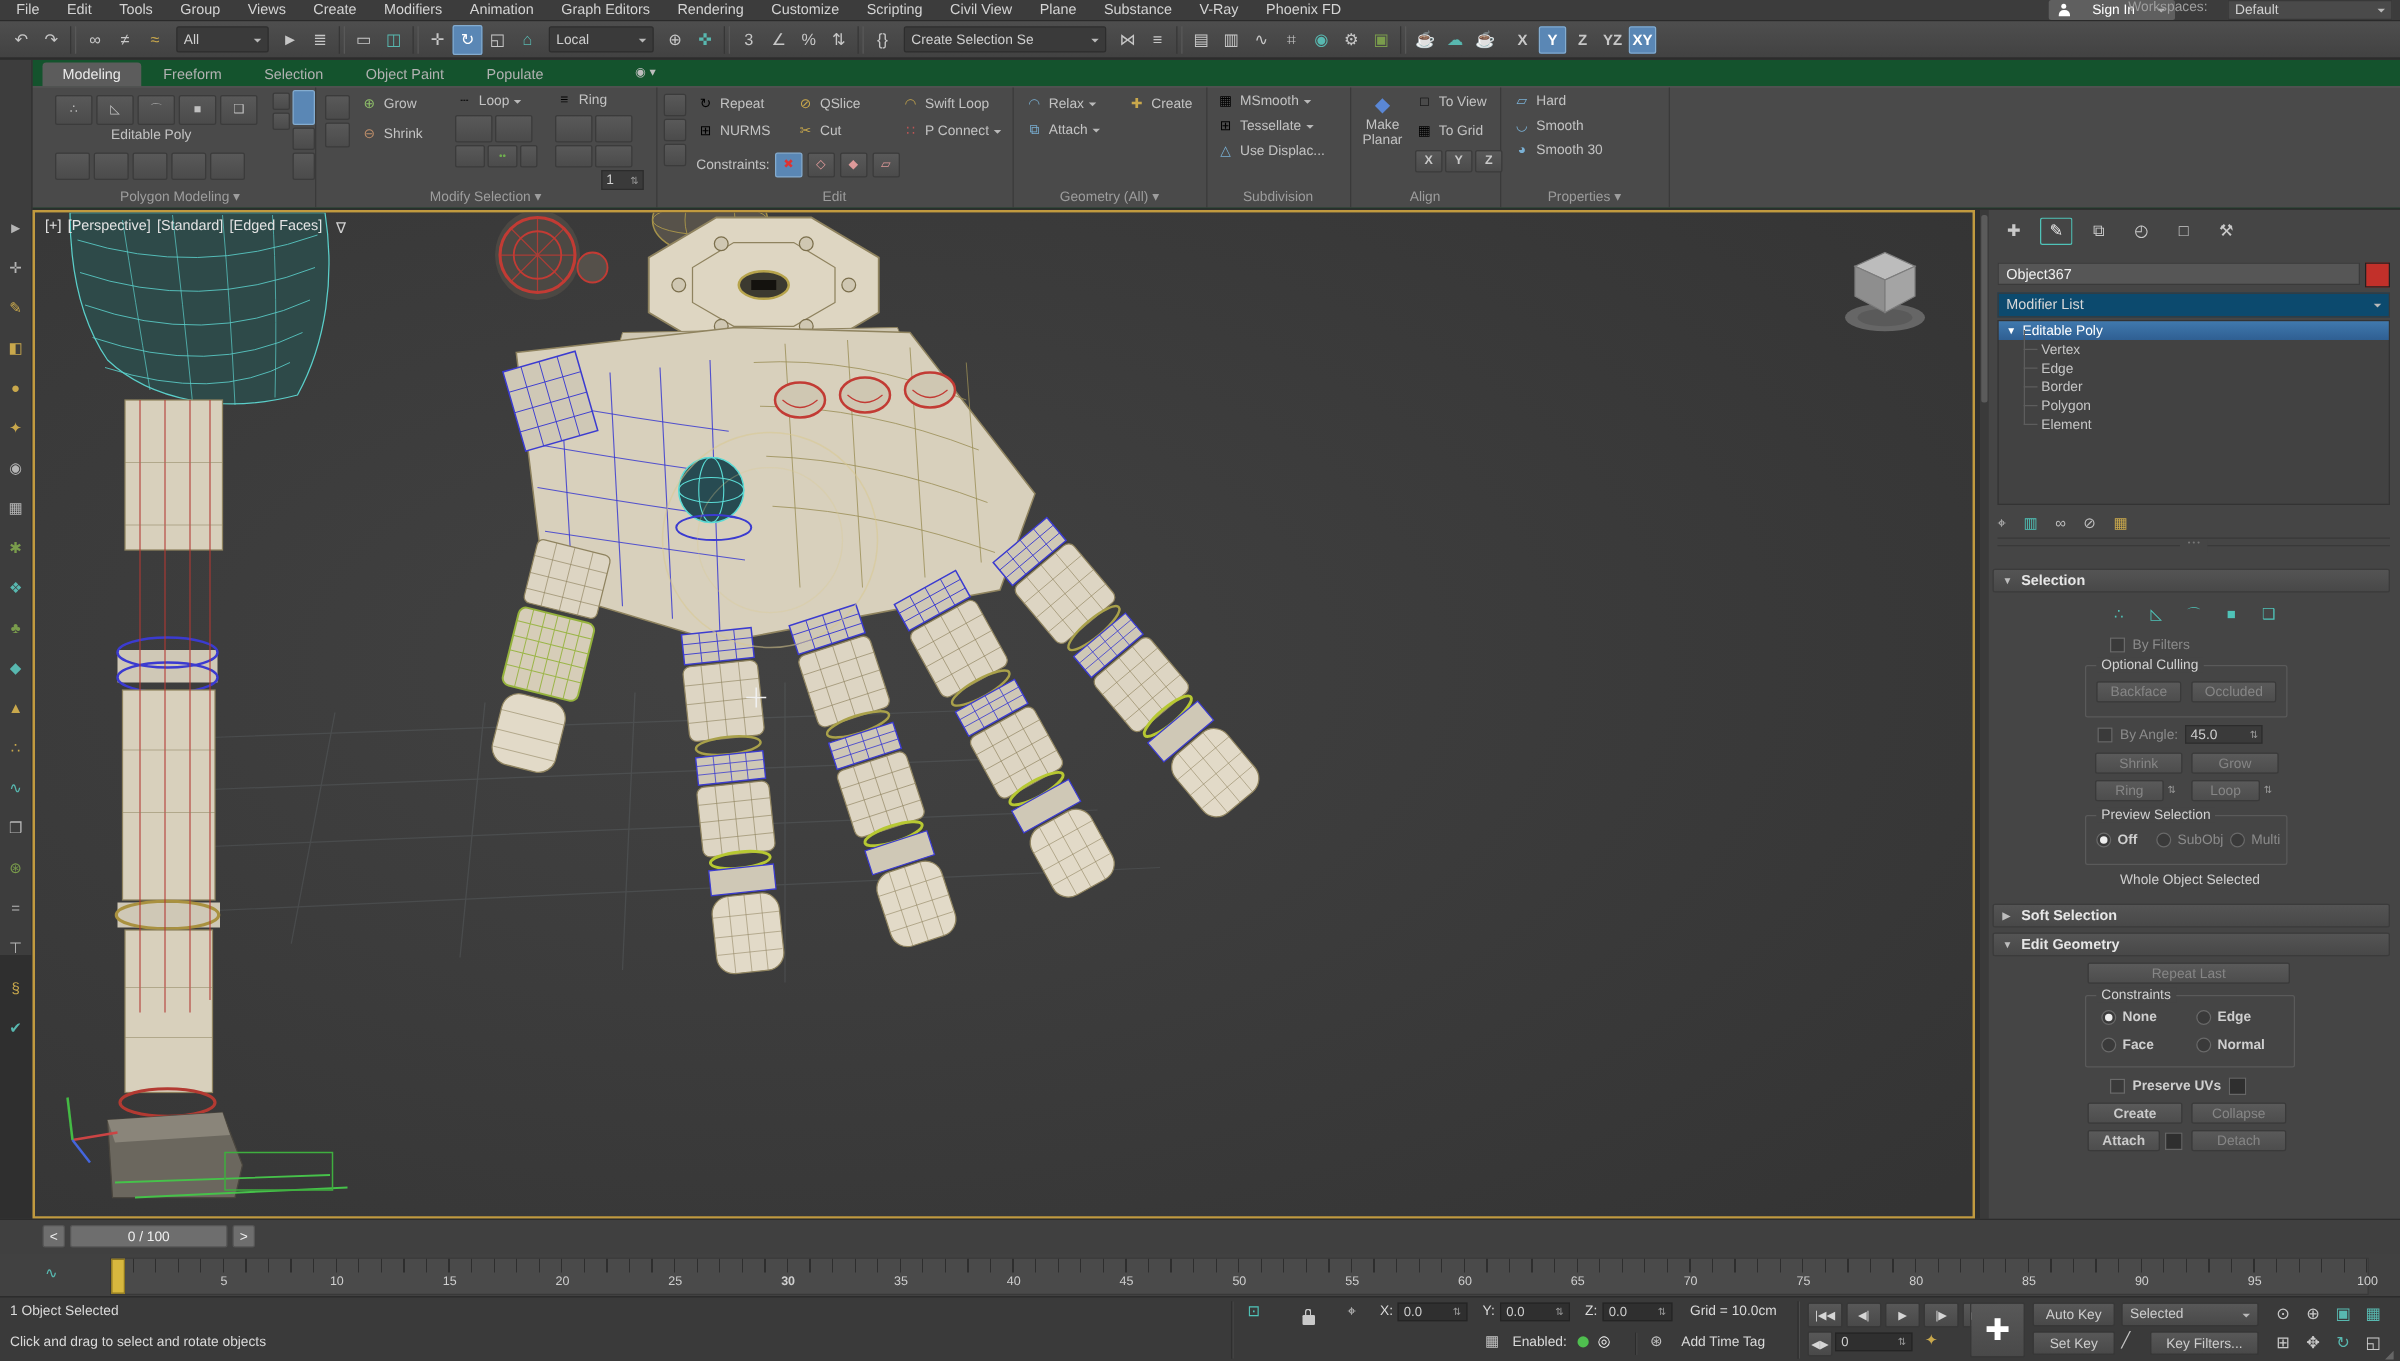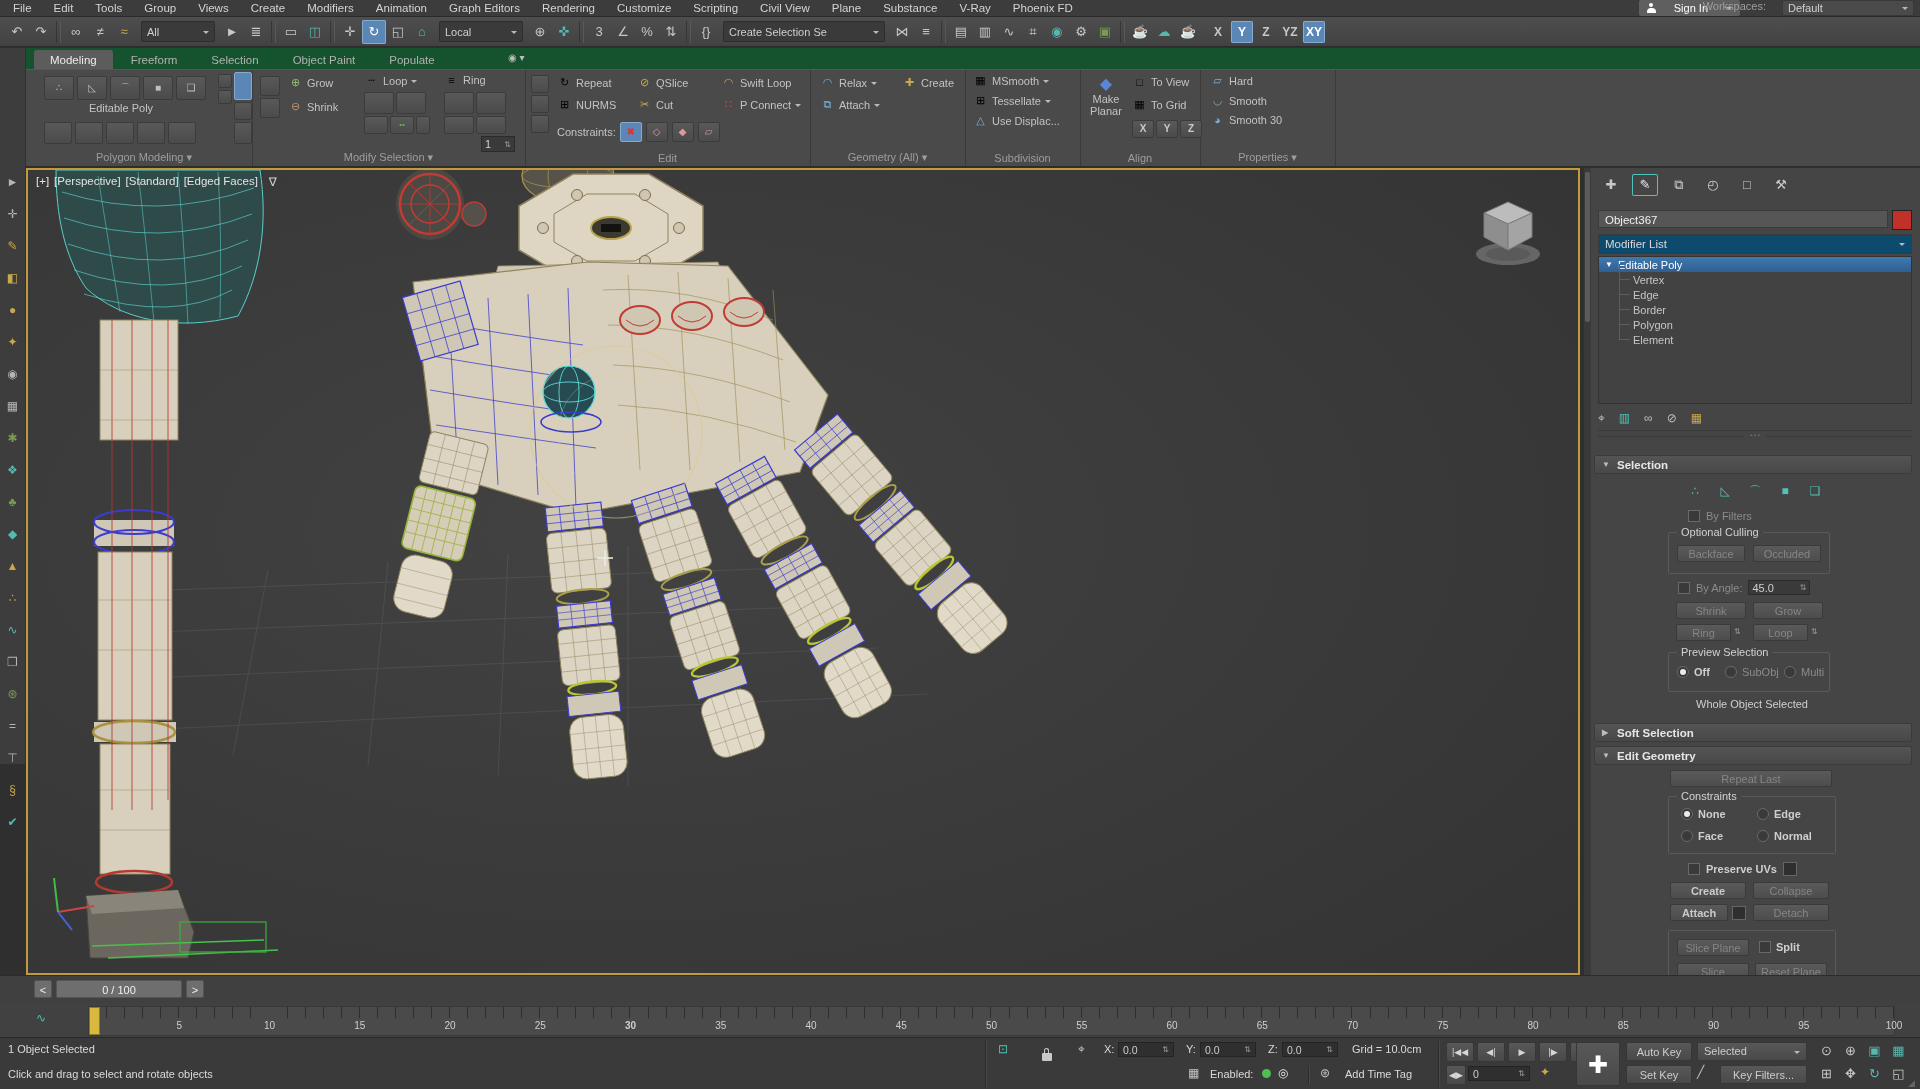--- a/index.html
+++ b/index.html
@@ -755,29 +755,20 @@
   <div class="flex" style="position:absolute;left:104px;top:694px;gap:6px">
     <span class="chk"></span>
     <span class="clbl" style="font-weight:bold">Preserve UVs</span>
     <span class="minisq"></span>
   </div>
   <div class="cbtn" style="left:86px;top:714px;width:76px;height:17px;line-height:17px;font-weight:bold">Create</div>
   <div class="cbtn dim" style="left:169px;top:714px;width:76px;height:17px;line-height:17px">Collapse</div>
   <div class="cbtn" style="left:86px;top:736px;width:58px;height:17px;line-height:17px;font-weight:bold">Attach</div>
   <span class="minisq abs" style="left:148px;top:738px"></span>
   <div class="cbtn dim" style="left:169px;top:736px;width:76px;height:17px;line-height:17px">Detach</div>
-  <div class="grp" style="left:84px;top:762px;width:166px;height:70px">
-    <div class="cbtn dim" style="left:8px;top:8px;width:72px;height:17px;line-height:17px">Slice Plane</div>
-    <div class="flex" style="position:absolute;left:90px;top:10px;gap:5px">
-      <span class="chk"></span>
-      <span class="clbl" style="font-weight:bold">Split</span>
-    </div>
-    <div class="cbtn dim" style="left:8px;top:32px;width:72px;height:17px;line-height:17px">Slice</div>
-    <div class="cbtn dim" style="left:86px;top:32px;width:72px;height:17px;line-height:17px">Reset Plane</div>
-  </div>
 </div>
 
 <div id="timeslider-row" class="abs">
   <div class="ts-btn" style="left:34px;width:18px">&lt;</div>
   <div class="ts-btn" style="left:56px;width:126px">0 / 100</div>
   <div class="ts-btn" style="left:186px;width:18px">&gt;</div>
 </div>
 <div id="trackbar" class="abs">
   <span id="curve-toggle">∿</span>
   <div id="ruler">

